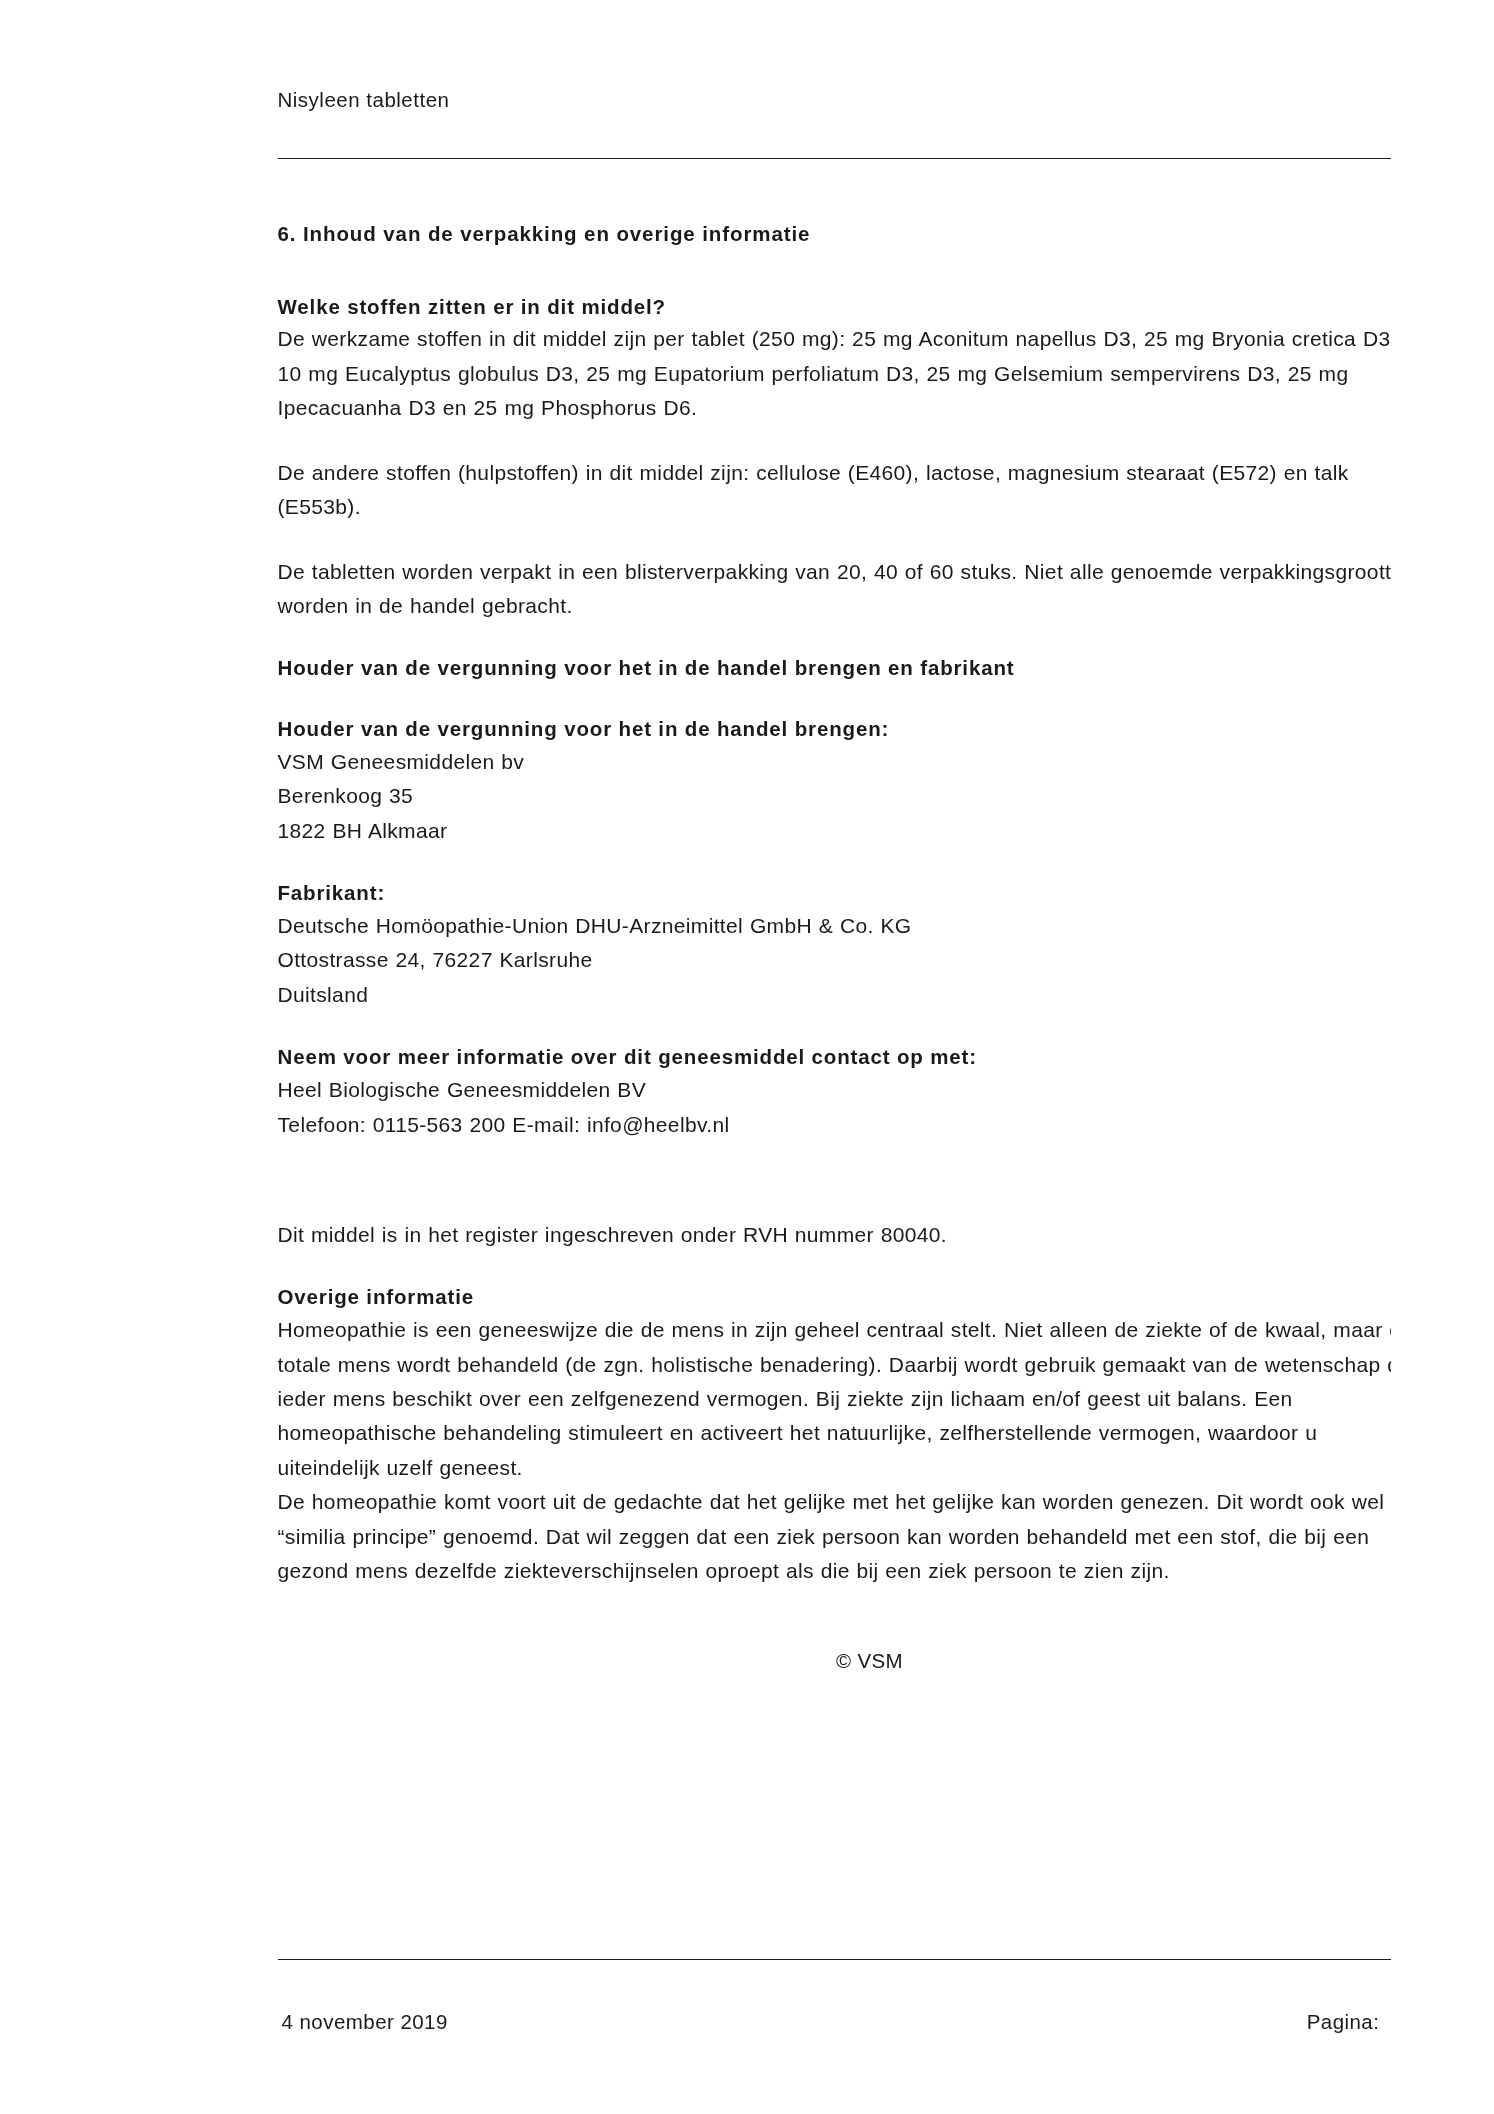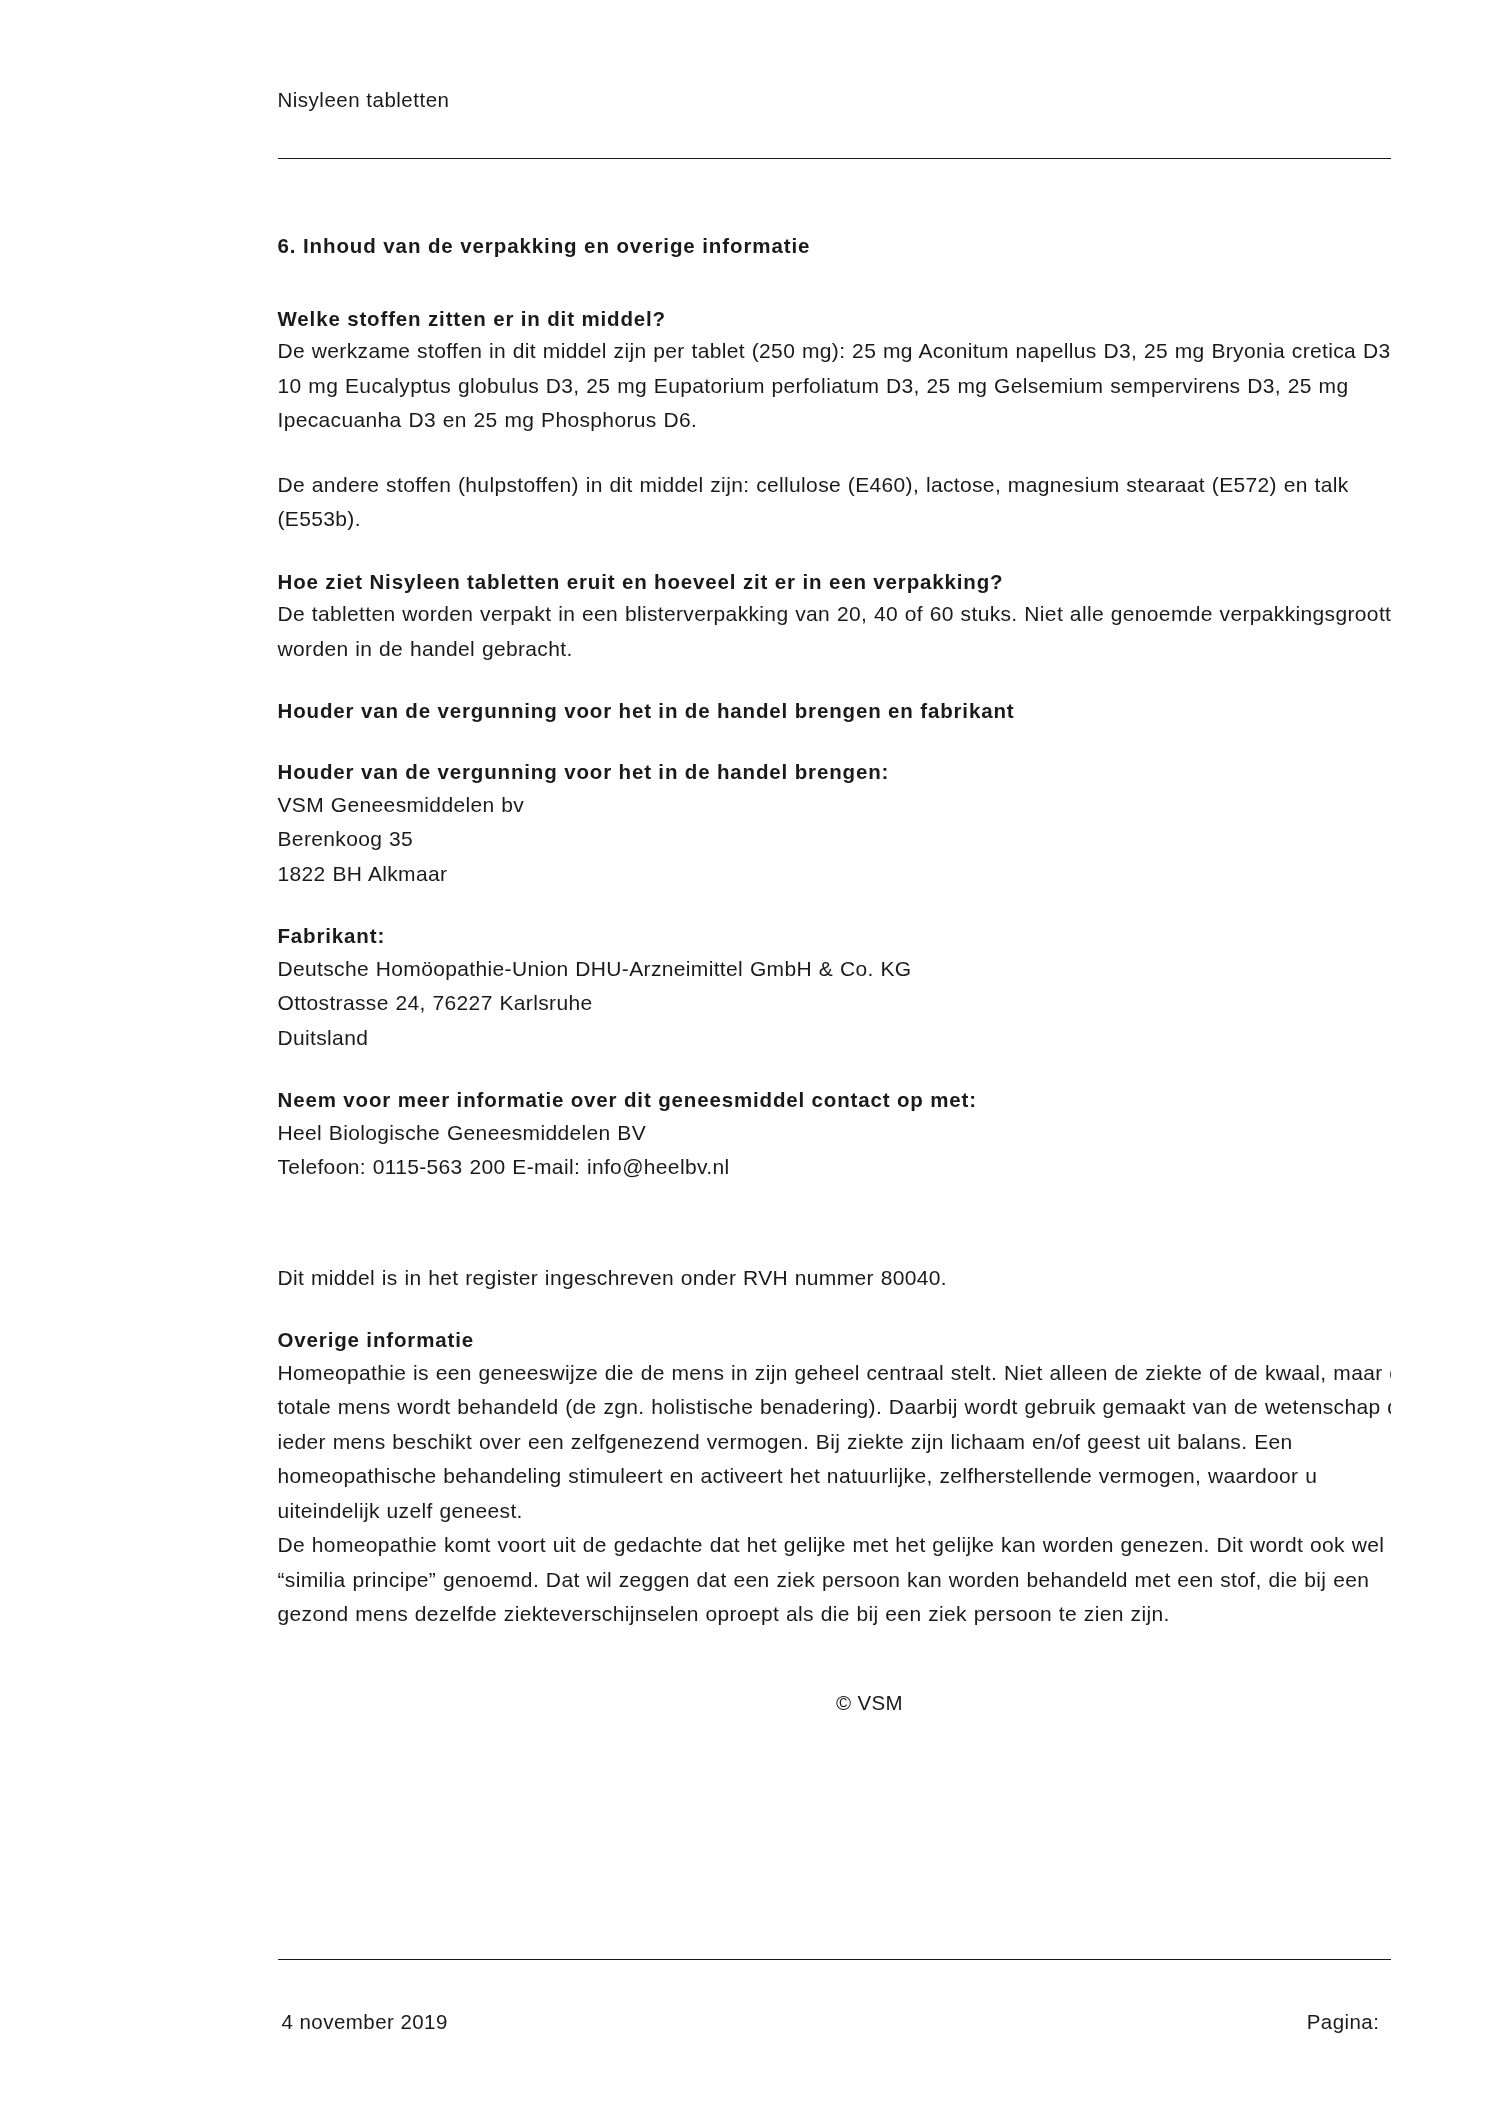--- a/index.html
+++ b/index.html
@@ -36,21 +36,21 @@
     left: 174px;
     top: 158px;
     width: 1140px;
     height: 0;
     border-top: 1.4px solid #1a1a1a;
   }
   
   .flow {
     position: absolute;
     left: 174px;
-    top: 232px;
+    top: 220px;
     width: 1146px;
   }
   h2.section-title {
     font-size: 20.5px;
     font-weight: bold;
     letter-spacing: 0.9px;
     margin: 0 0 0 0;
     line-height: 1.35;
   }
   h3.sub-title {
@@ -121,21 +121,20 @@
     <h3 class="sub-title">Welke stoffen zitten er in dit middel?</h3>
 
     <p class="body-text">De werkzame stoffen in dit middel zijn per tablet (250 mg): 25 mg Aconitum napellus D3, 25 mg Bryonia cretica D3, 10 mg Eucalyptus globulus D3, 25 mg Eupatorium perfoliatum D3, 25 mg Gelsemium sempervirens D3, 25 mg Ipecacuanha D3 en 25 mg Phosphorus D6.</p>
 
     <div class="gap-md"></div>
 
     <p class="body-text">De andere stoffen (hulpstoffen) in dit middel zijn: cellulose (E460), lactose, magnesium stearaat (E572) en talk (E553b).</p>
 
     <div class="gap-md"></div>
 
-    <h3 class="sub-title">Hoe ziet Nisyleen tabletten eruit en hoeveel zit er in een verpakking?</h3>
 
     <p class="body-text">De tabletten worden verpakt in een blisterverpakking van 20, 40 of 60 stuks. Niet alle genoemde verpakkingsgrootten worden in de handel gebracht.</p>
 
     <div class="gap-md"></div>
 
     <h3 class="sub-title">Houder van de vergunning voor het in de handel brengen en fabrikant</h3>
 
     <div class="gap-md"></div>
 
     <h3 class="sub-title">Houder van de vergunning voor het in de handel brengen:</h3>

